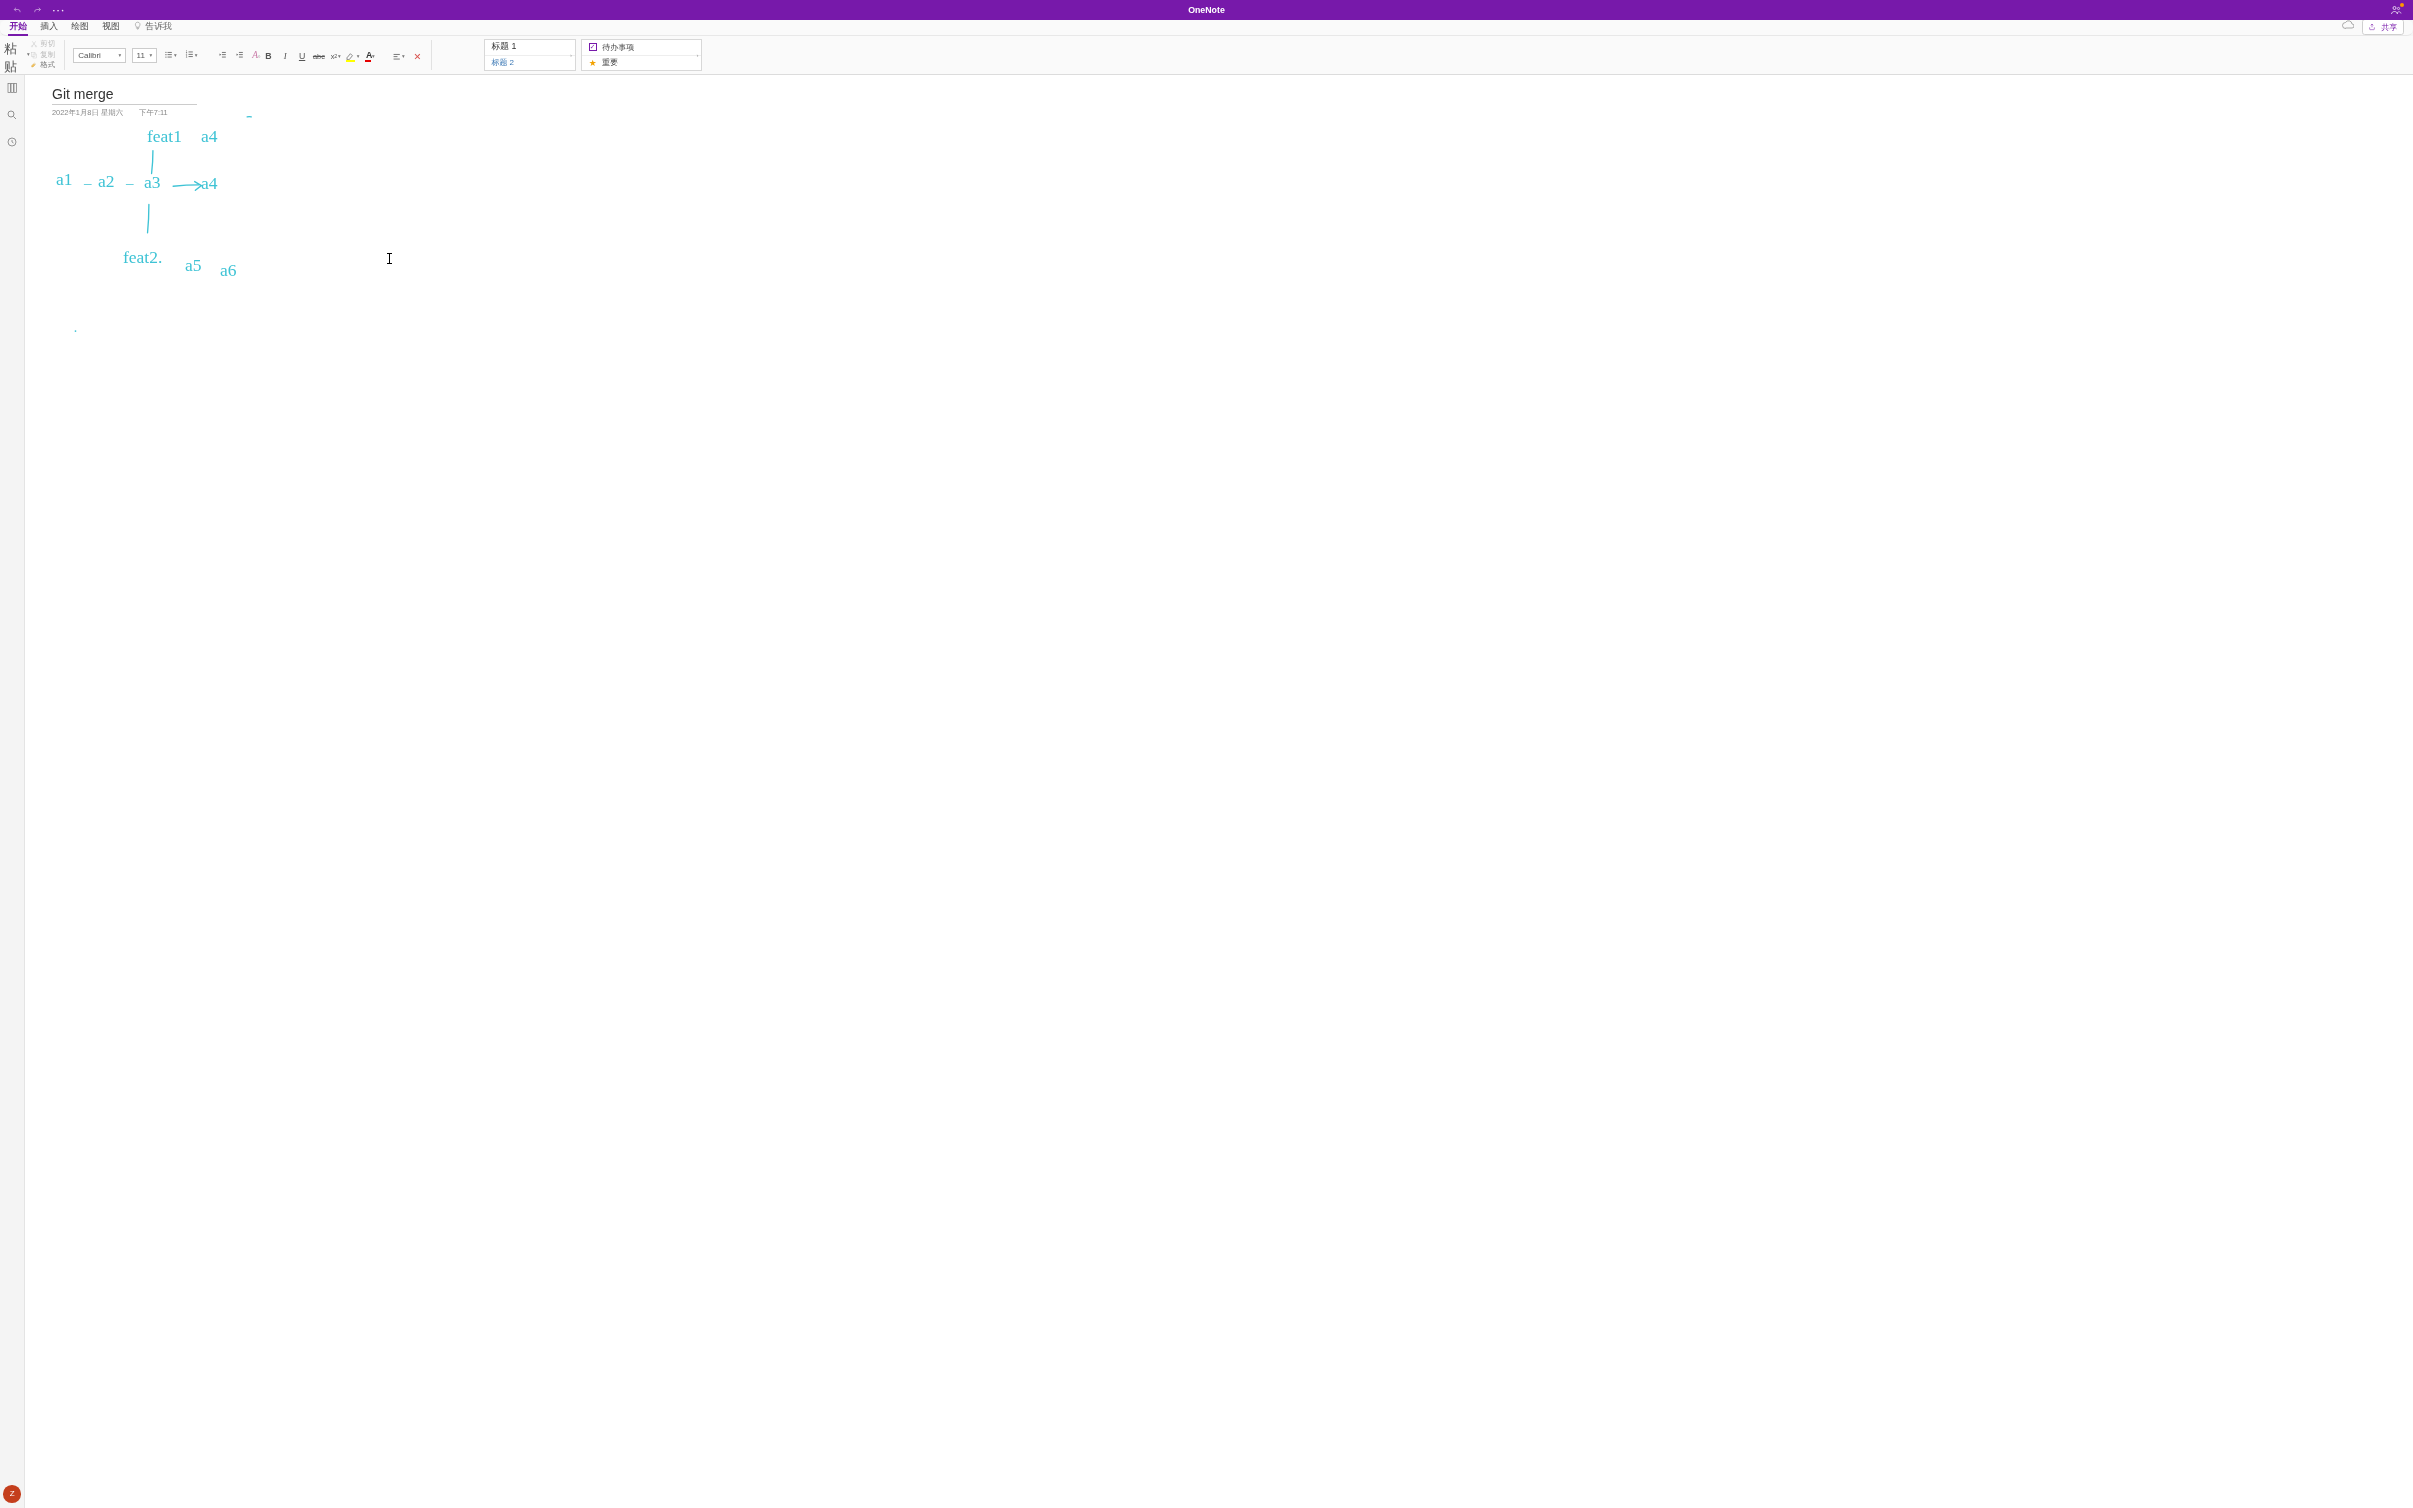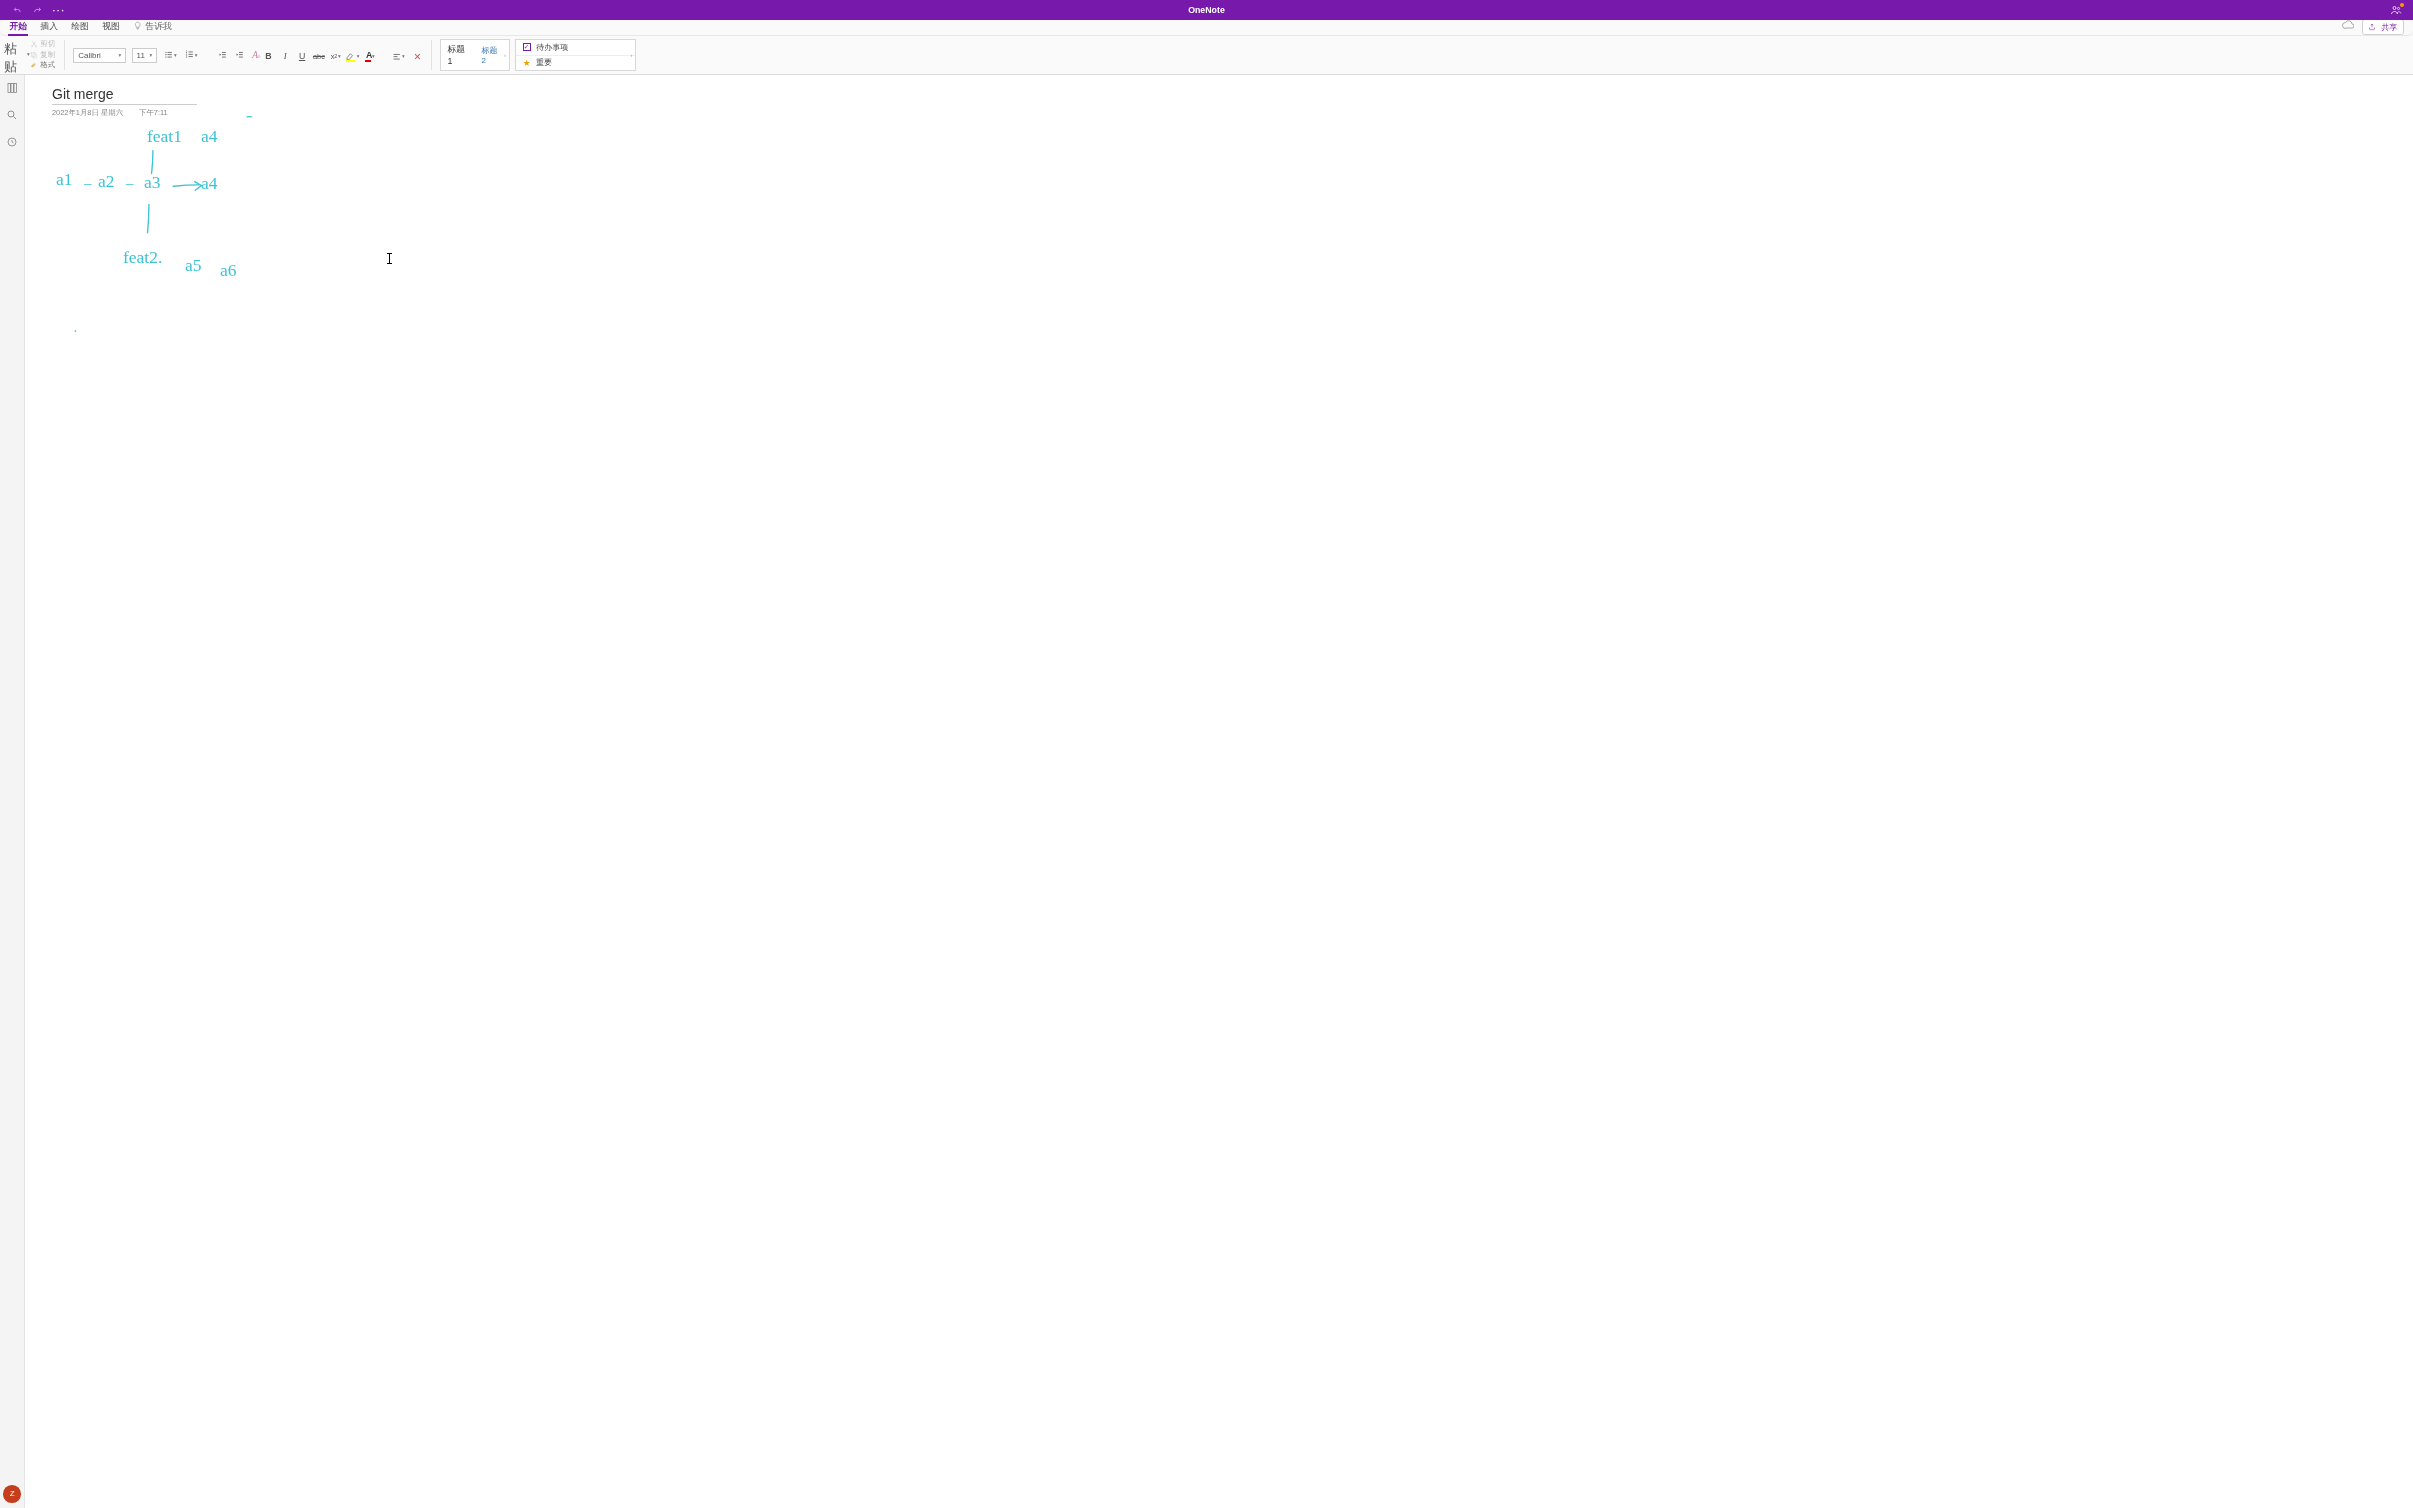--- a/index.html
+++ b/index.html
@@ -91,22 +91,22 @@
     .fmt-sub sub { font-size: 5.4px; }
     .color-swatch { width: 10.8px; height: 10.8px; position: relative; }
     .color-swatch .bar { position: absolute; bottom: 0; left: 0.7px; right: 0.7px; height: 2px; }
     .clear-fmt { color: #888; }
     .del-x { color: #d9534f; font-size: 9.4px; }
 
     .font-block { display: flex; flex-direction: row; gap: 1.3px; }
     .font-top-row { display: flex; align-items: center; gap: 5.4px; }
 
     .styles-box {
-      border: 0.7px solid #d8d8d8; background: #fff; width: 70px; height: 32px;
-      display: flex; flex-direction: row; position: relative; cursor: pointer;
+      border: 0.7px solid #d8d8d8; background: #fff; width: 92px; height: 32px;
+      display: flex; flex-direction: column; position: relative; cursor: pointer; margin-left: 44px;
     }
     .styles-row { flex: 1; display: flex; align-items: center; padding: 0 6.7px; font-size: 8.8px; }
     .style-h1 { color: #333; font-family: "Segoe UI Light", sans-serif; }
     .style-h2 { color: #3b78b5; font-size: 8px; }
     .styles-box .hr { height: 0.7px; background: #eee; }
     .styles-expand { position: absolute; right: 2.7px; top: 50%; transform: translateY(-50%); font-size: 6px; color: #999; }
 
     .tags-box {
       border: 0.7px solid #d8d8d8; background: #fff; width: 121px; height: 32px;
       display: flex; flex-direction: column; position: relative; cursor: pointer;

